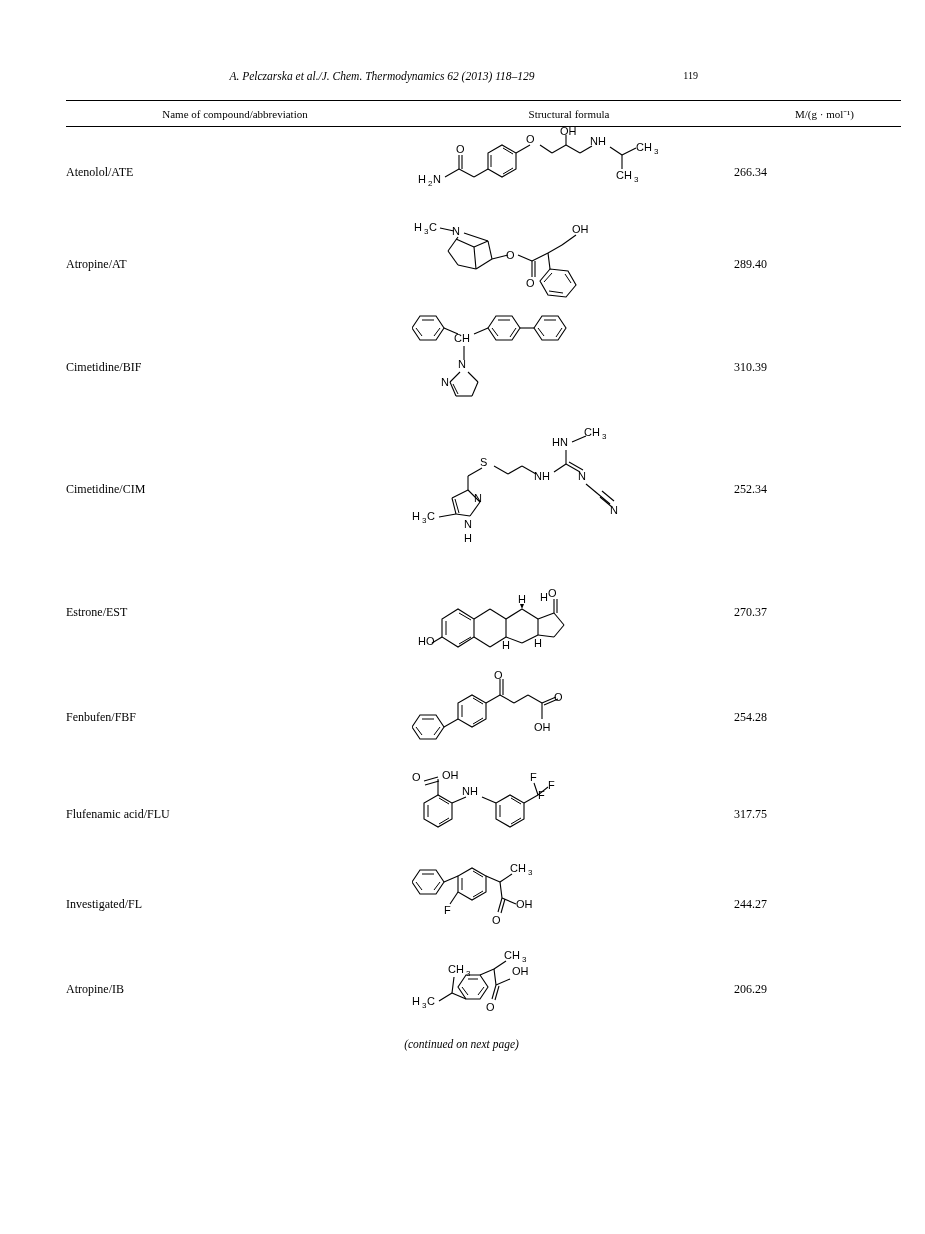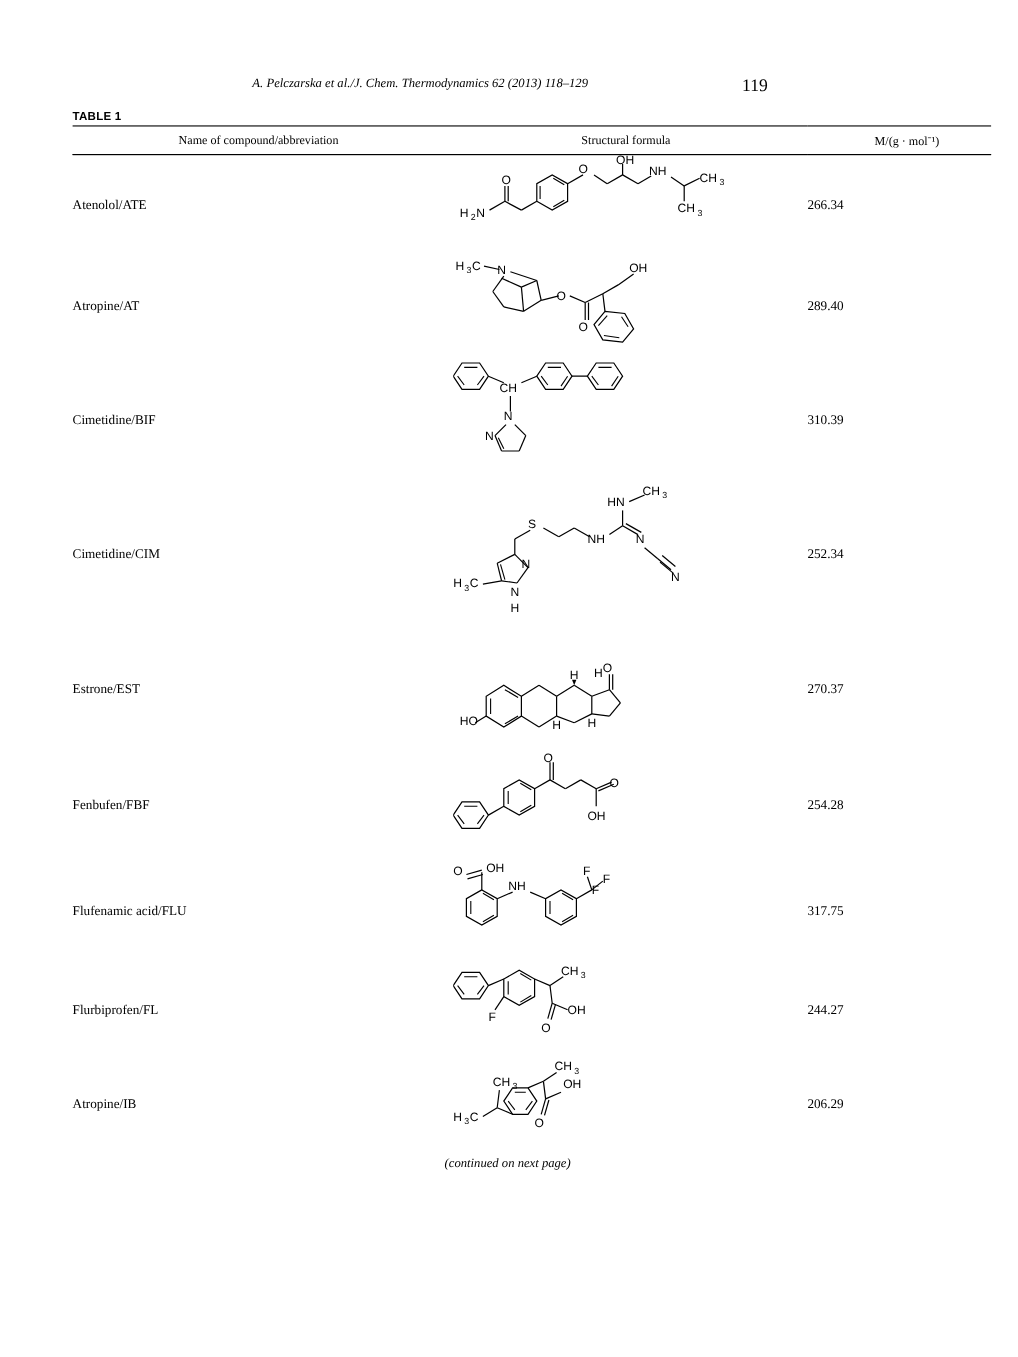--- a/index.html
+++ b/index.html
@@ -36,21 +36,21 @@
     position: absolute;
     left: 0;
     right: 0;
     text-align: center;
   }
   .running-head .rh-page {
     position: absolute;
     right: 0;
     top: 0;
     font-style: normal;
-    font-size: 16px;
+    font-size: 10px;
   }
   .table-wrap {
     position: absolute;
     top: 100px;
     left: 66px;
     width: 793px;
   }
   .table-label {
     font-size: 10.5px;
     font-weight: bold;
@@ -133,21 +133,20 @@
 <body>
 
 <div class="page">
 
   <div class="running-head">
     <span class="rh-center">A. Pelczarska et al./J. Chem. Thermodynamics 62 (2013) 118–129</span>
     <span class="rh-page">119</span>
   </div>
 
   <div class="table-wrap">
-    <div class="table-label">TABLE 1</div>
 
     <table class="main">
       <thead>
         <tr>
           <th class="col-name">Name of compound/abbreviation</th>
           <th class="col-struct">Structural formula</th>
           <th class="col-mass">
             <span>M/(g · mol⁻¹)</span>
           </th>
         </tr>
@@ -438,21 +437,21 @@
                 <text x="118" y="14">F</text>
                 <path class="bond" d="M126 28 L122 16"></path>
                 <text x="136" y="22">F</text>
               </svg>
             </div>
           </td>
           <td class="c-mass">317.75</td>
         </tr>
 
         <tr>
-          <td class="c-name">Flurbiprofen/FL</td>
+          <td class="c-name">Investigated/FL</td>
           <td class="c-struct">
             <div class="struct-box">
               <svg width="300" height="85" viewBox="0 0 300 85">
 
                 <path class="bond" d="M8 32 L0 20 L8 8 L24 8 L32 20 L24 32 Z"></path>
                 <path class="bond-thin" d="M10 28 L4 20"></path>
                 <path class="bond-thin" d="M10 12 L22 12"></path>
                 <path class="bond-thin" d="M28 20 L22 28"></path>
                 <path class="bond" d="M32 20 L46 14"></path>
 

